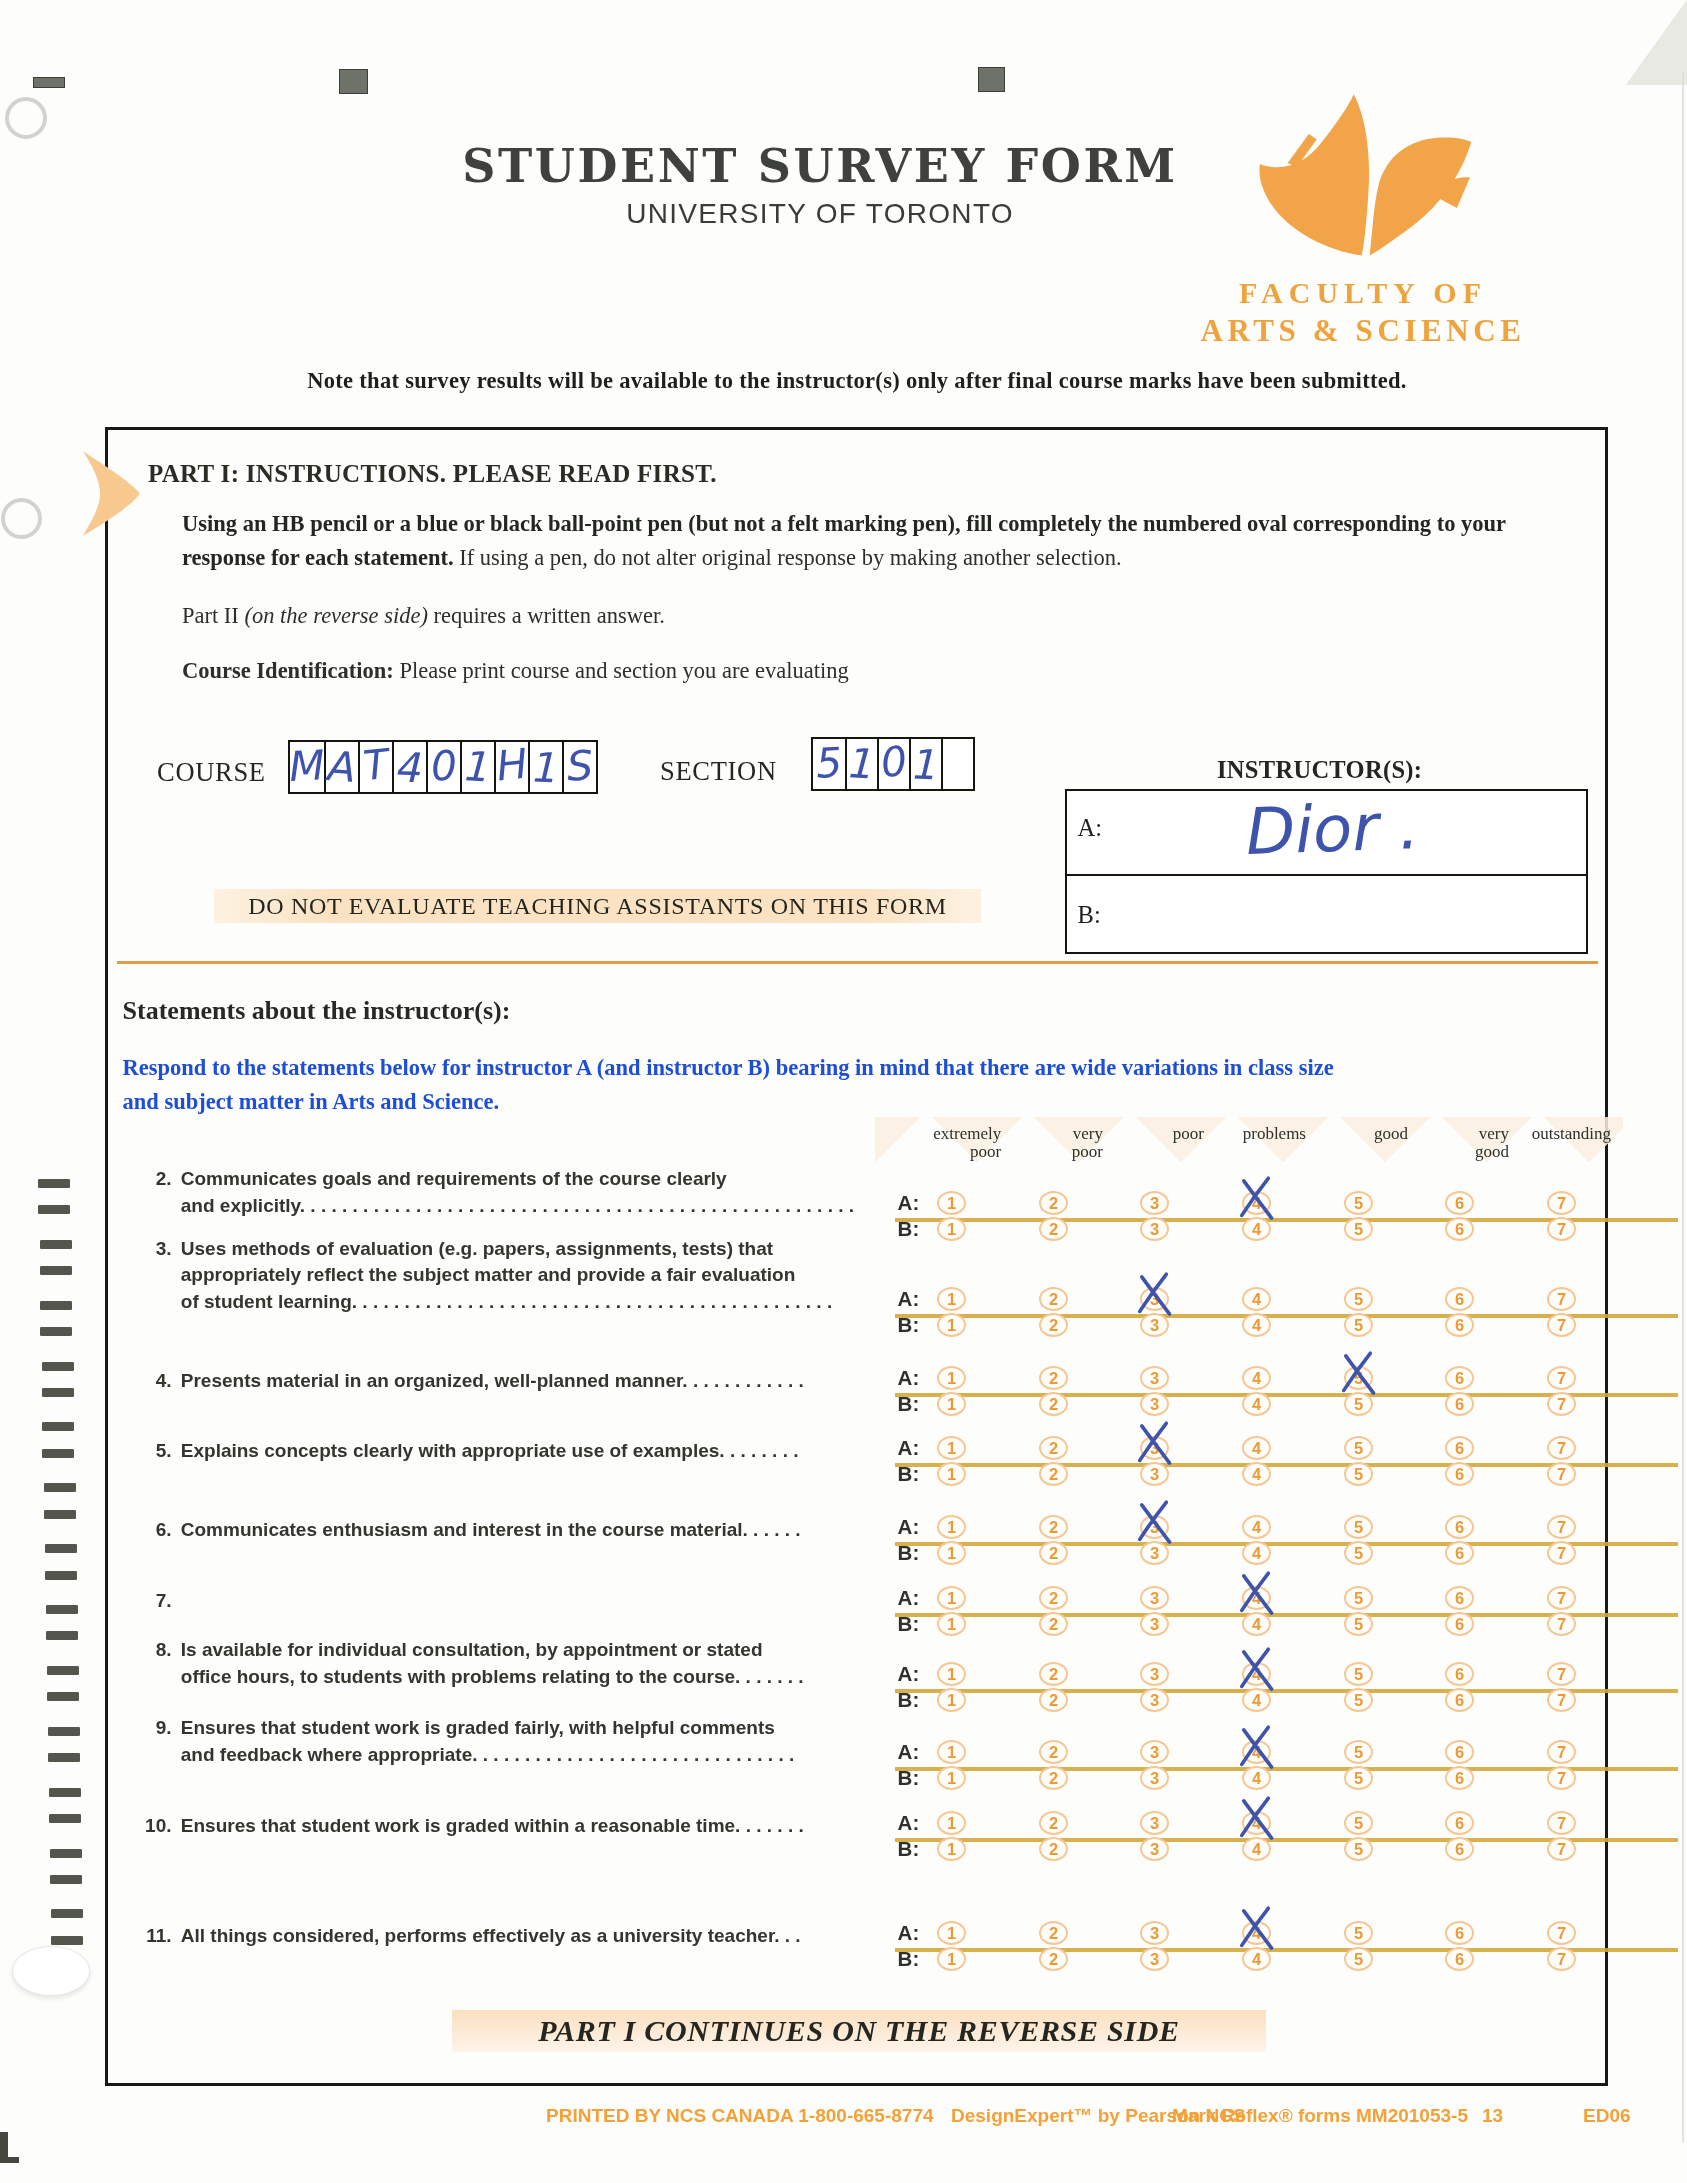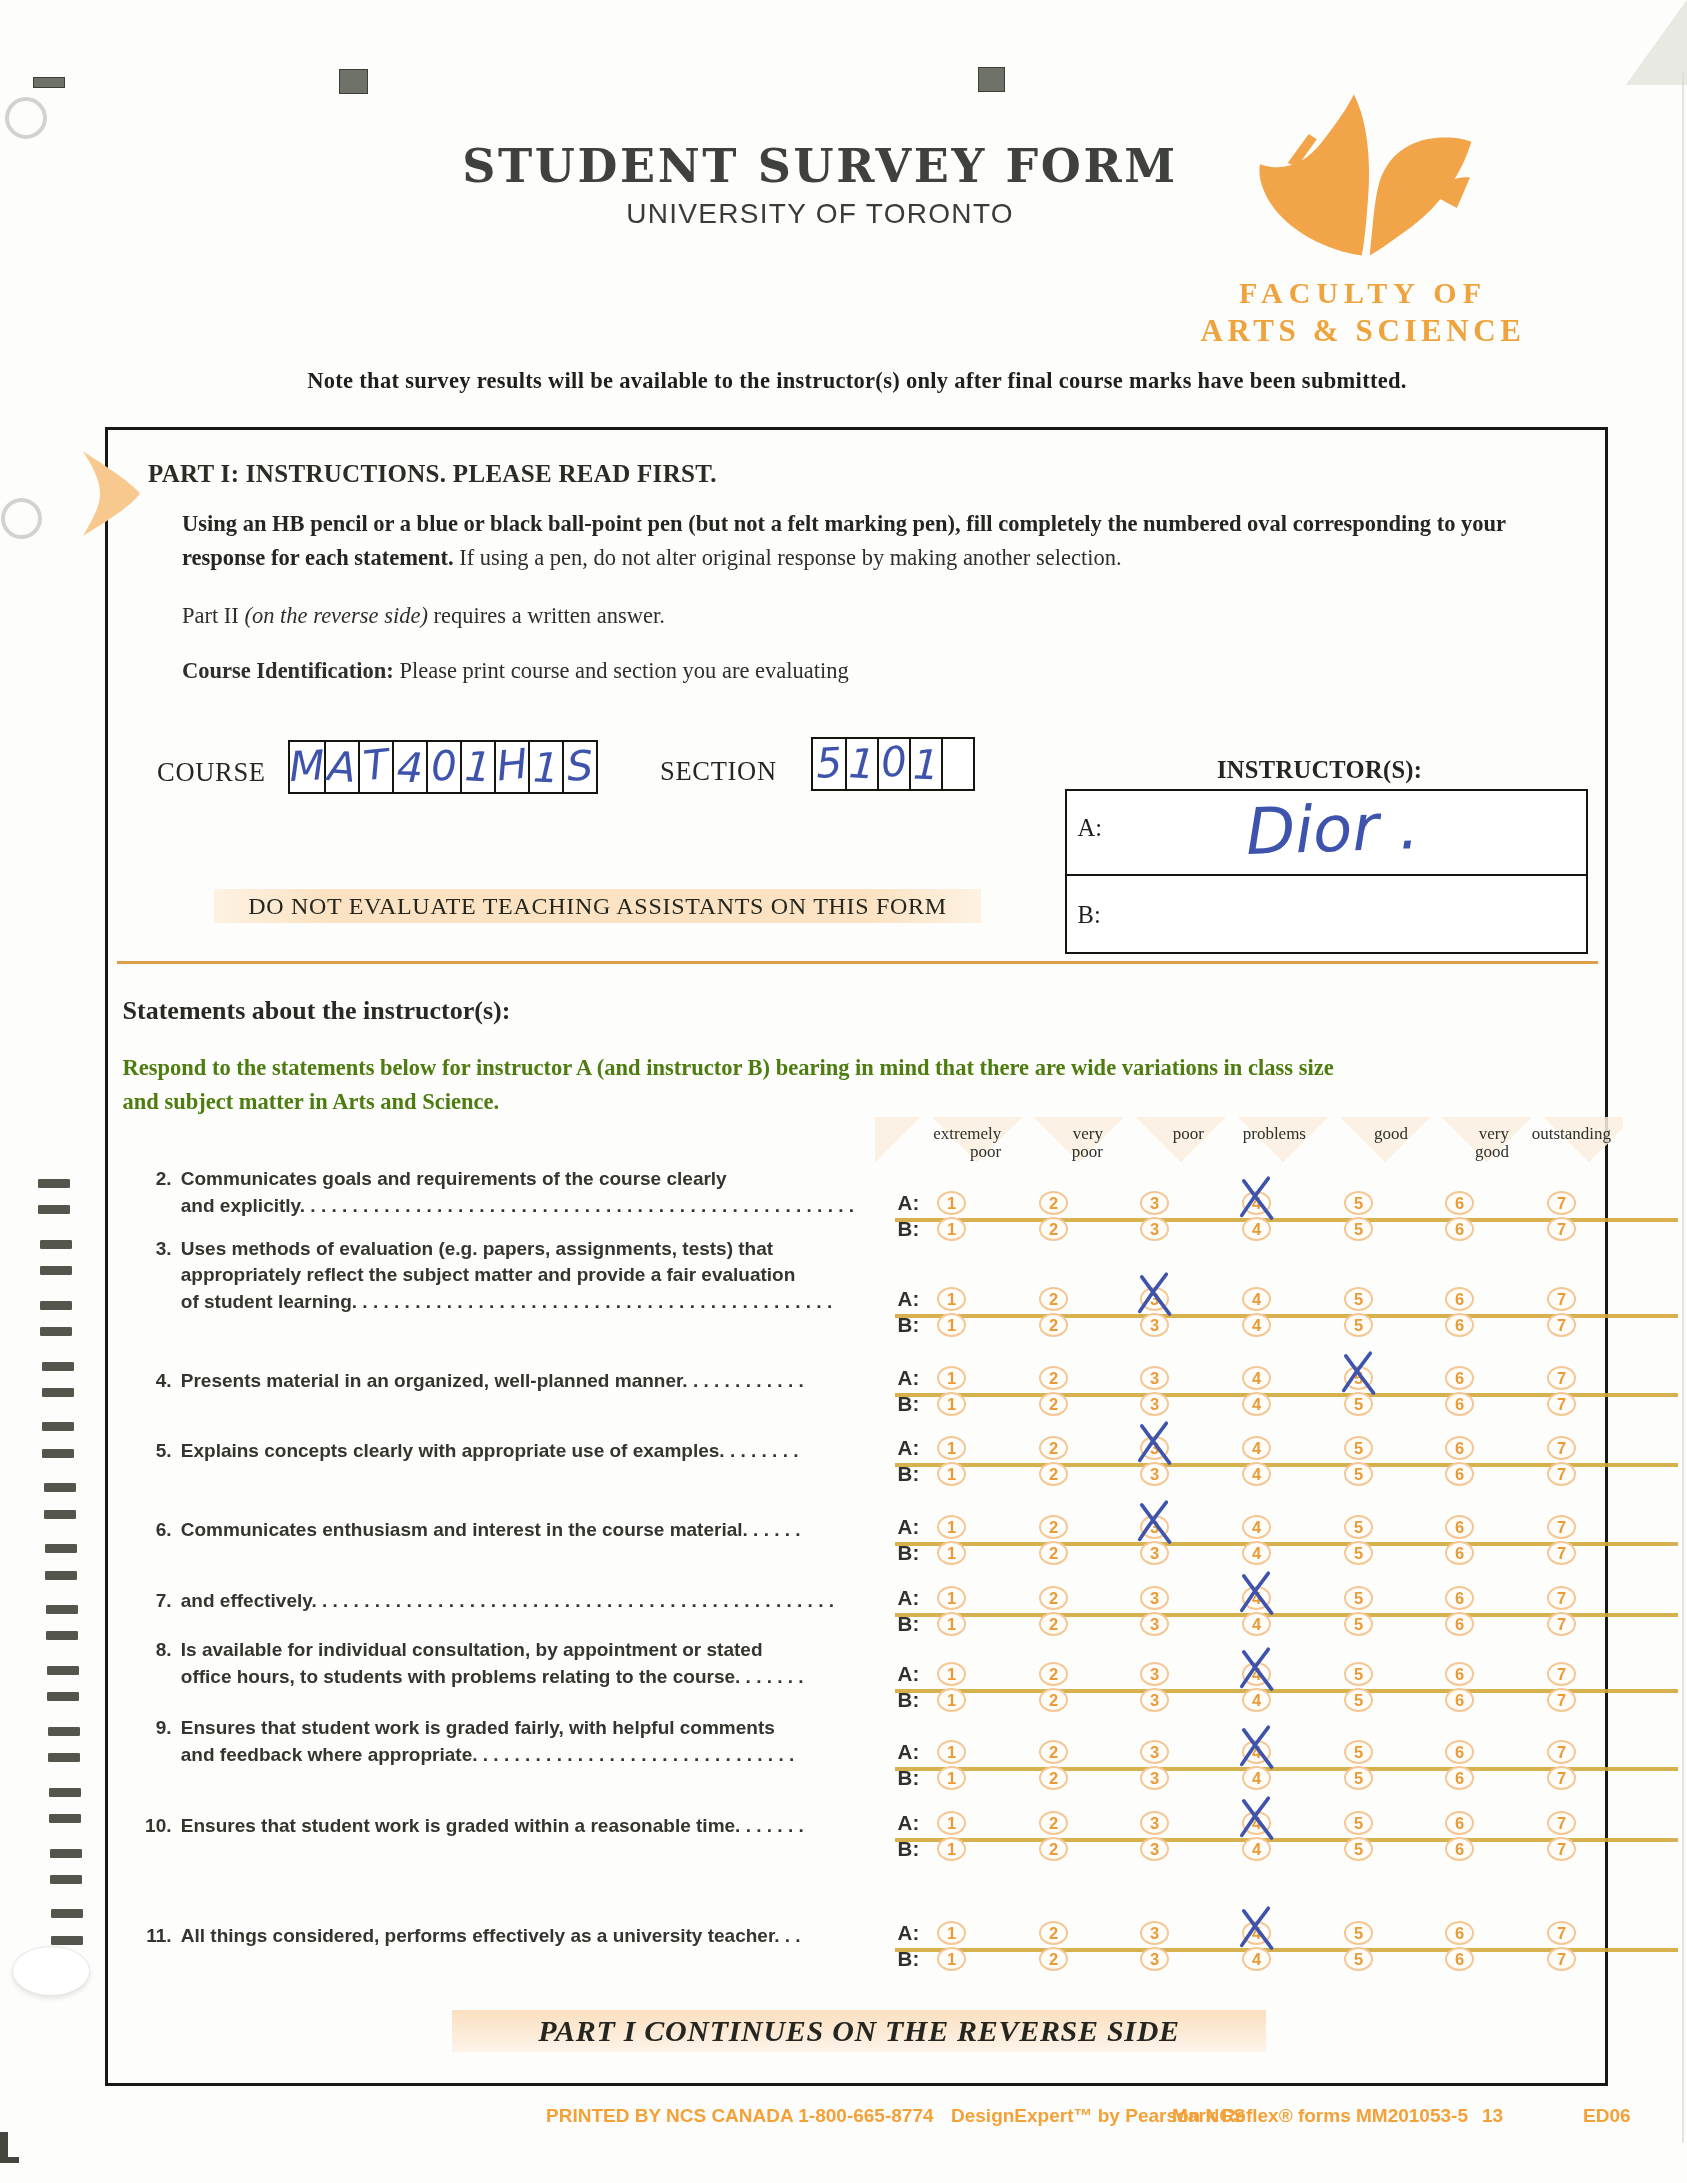--- a/index.html
+++ b/index.html
@@ -77,21 +77,21 @@
 
   .note1{position:absolute;left:28px;top:396px;font-family:"Liberation Sans",sans-serif;
     font-weight:bold;font-size:20.5px;line-height:26.5px;color:#33362e;}
   .note1 .l2{padding-left:25px;}
   .ta-band{position:absolute;left:106px;top:459px;width:767px;height:34px;
     background:linear-gradient(to right,#fdf2e2,var(--peach-band) 15%,var(--peach-band) 85%,#fdf2e2);
     text-align:center;font-size:24px;letter-spacing:0.7px;line-height:34px;color:#23261e;}
   .orange-rule{position:absolute;left:9.3px;top:531px;width:1481px;height:3.3px;background:#dd9e4a;}
 
   .stmt-heading{position:absolute;left:14.6px;top:566px;font-weight:bold;font-size:26px;color:#272a22;}
-  .stmt-intro{position:absolute;left:14.6px;top:621px;width:1475px;font-weight:bold;font-size:22.5px;line-height:34px;color:#4d7c0f;}
+  .stmt-intro{position:absolute;left:14.6px;top:621px;width:1475px;font-weight:bold;font-size:22.5px;line-height:34px;color:#1d4ed8;}
 
   .zigzag{position:absolute;left:767px;top:687px;width:748px;height:86px;opacity:.85;
     background-image:linear-gradient(135deg,#fcf0e1 25%,transparent 25%),
                      linear-gradient(225deg,#fcf0e1 25%,transparent 25%);
     background-size:102px 79px;background-repeat:repeat-x;}
   .scale-header{position:absolute;left:783px;top:692px;width:801px;height:74px;}
   .scale-label{position:absolute;width:99px;text-align:right;font-size:17px;line-height:18.5px;color:#2e3129;}
 
   .q-row{position:absolute;left:0;width:1497px;height:53px;}
   .q-text{position:absolute;left:26.5px;bottom:24px;display:flex;
@@ -452,21 +452,20 @@
           <svg class="xmark" viewBox="0 0 66 74" width="44" height="49" style="left: 242px;">
             <path d="M10 64 Q28 36 50 8" stroke="#3e54ac" stroke-width="5.5" fill="none" stroke-linecap="round"></path>
             <path d="M13 12 Q32 38 55 68" stroke="#3e54ac" stroke-width="5.5" fill="none" stroke-linecap="round"></path>
           </svg>
         </div>
   </div>
       <div class="q-row" style="top: 1155px;">
     <div class="q-text">
       <div class="q-num">7.</div>
       <div class="q-lines">
-            <div class="q-line">and effectively.  . . . . . . . . . . . . . . . . . . . . . . . . . . . . . . . . . . . . . . . . . . . . . . . . .</div>
           </div>
     </div>
     <div class="q-scale">
       <span class="ab-label a">A:</span>
       <span class="ab-label b">B:</span>
       <div class="gold"></div>
     <span class="oval" style="left: 46px; top: 0.7px;">1</span>
           <span class="oval" style="left: 148px; top: 0.7px;">2</span>
           <span class="oval" style="left: 249px; top: 0.7px;">3</span>
           <span class="oval" style="left: 351px; top: 0.7px;">4</span>

